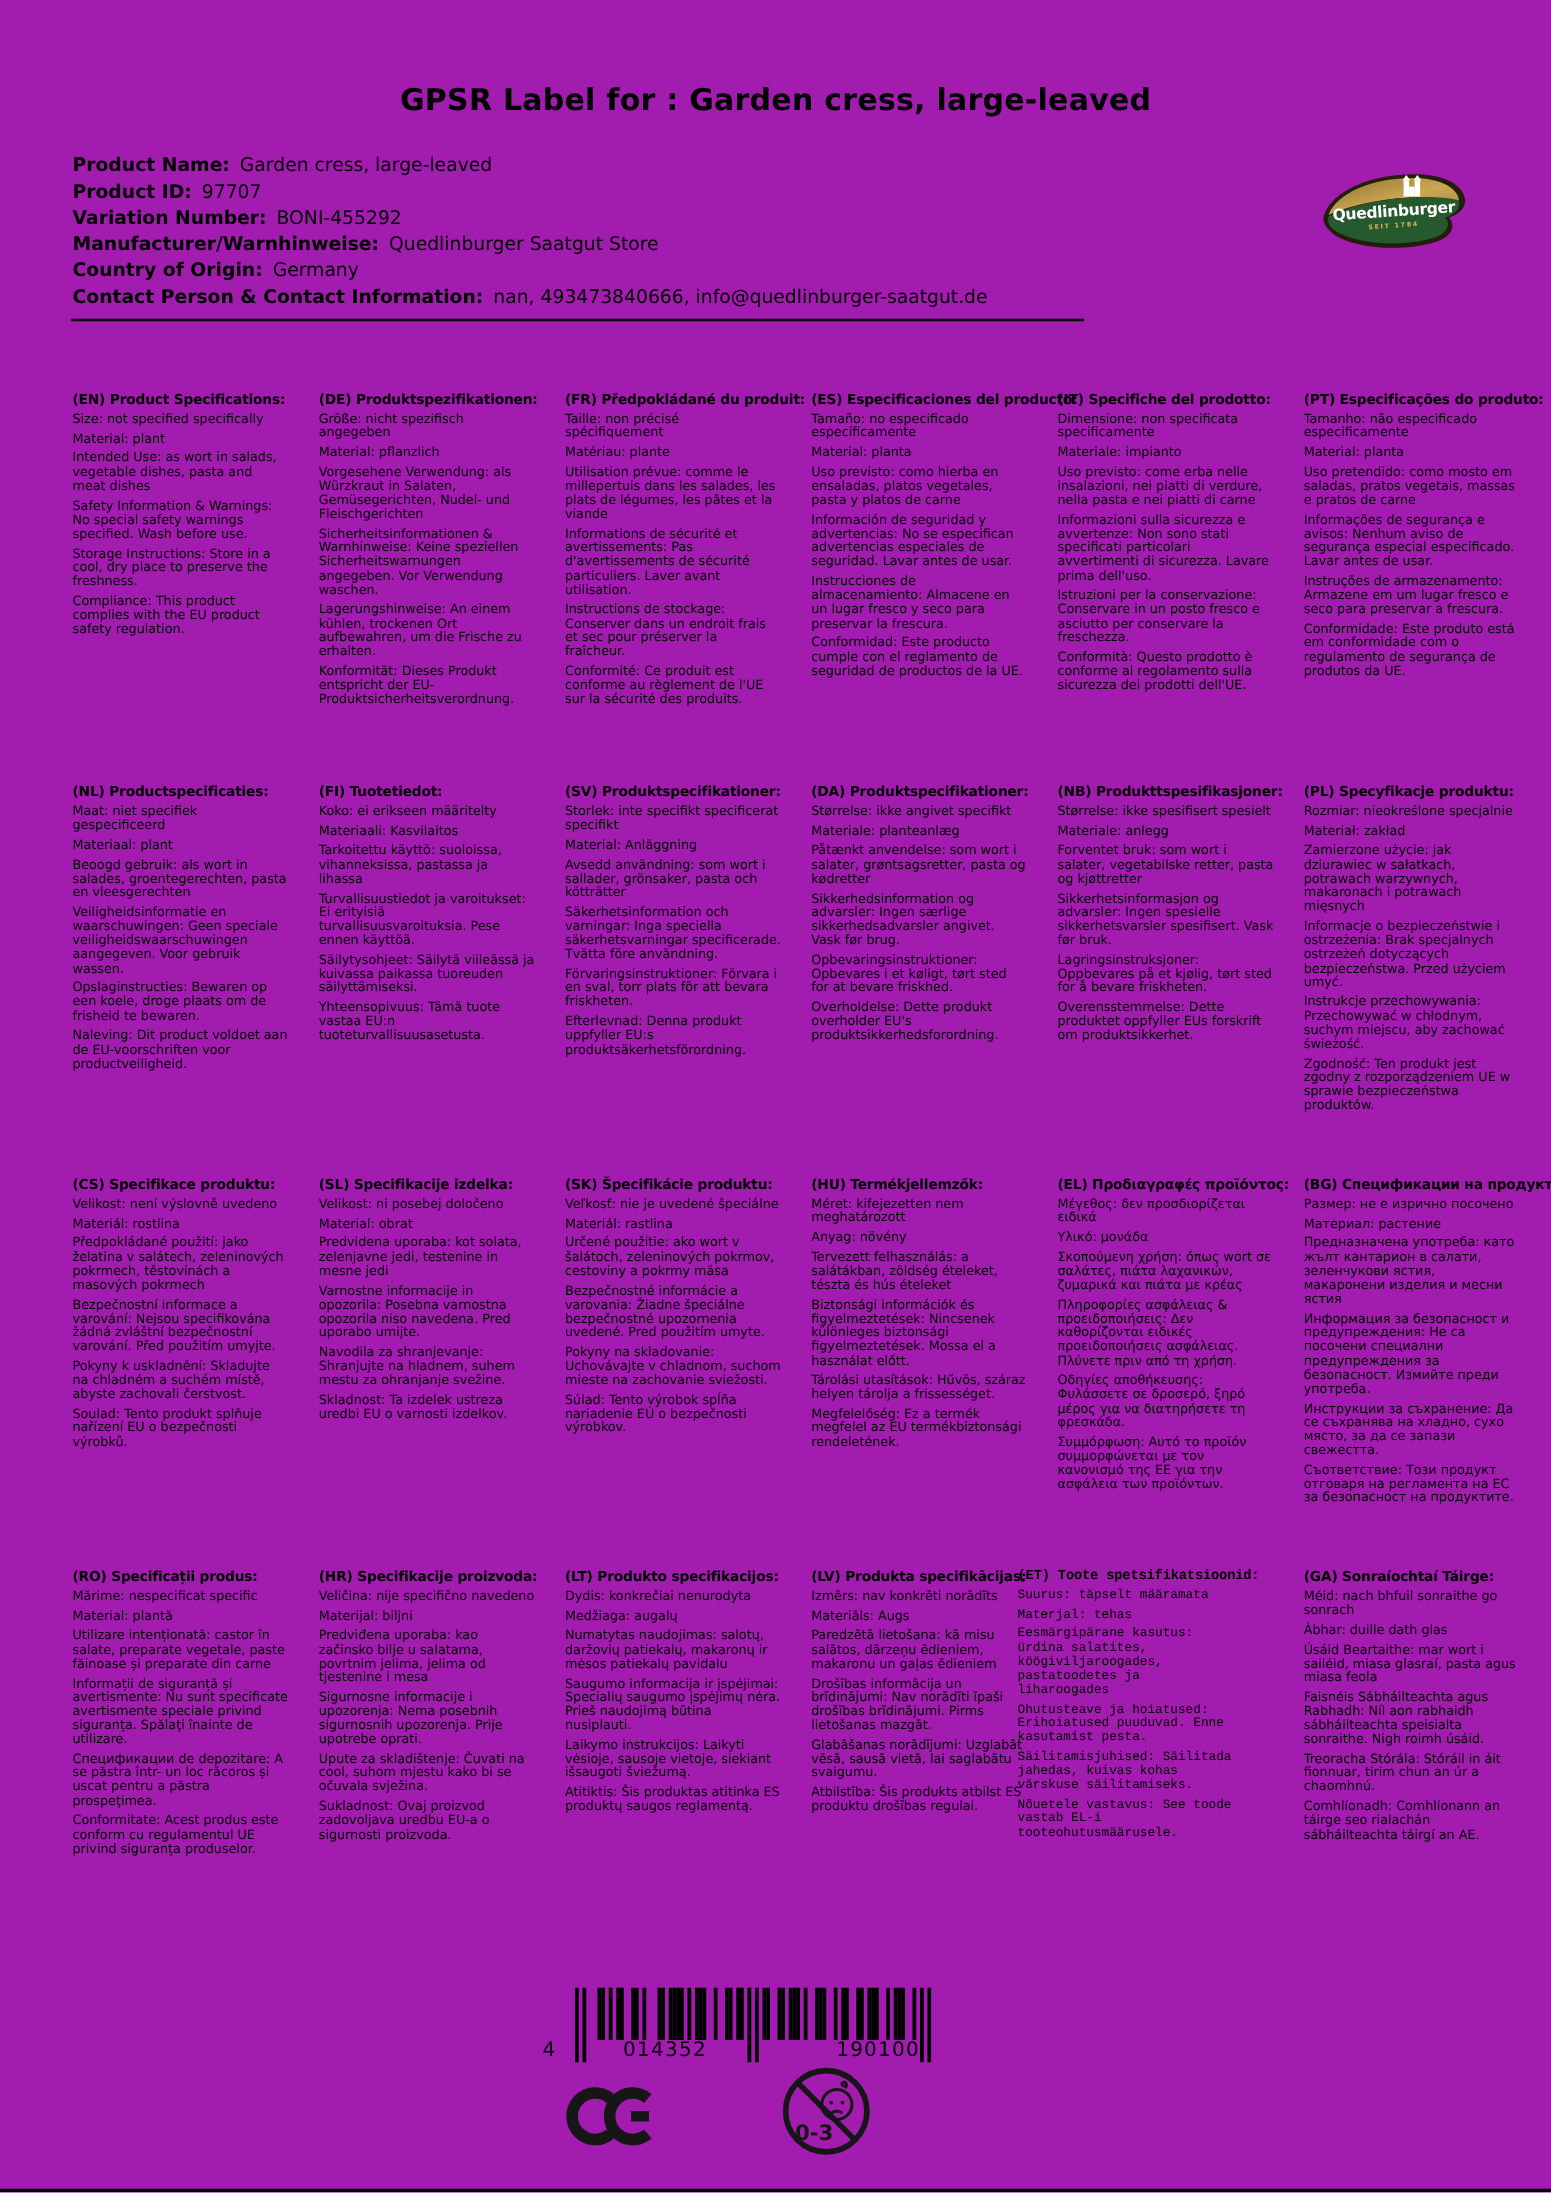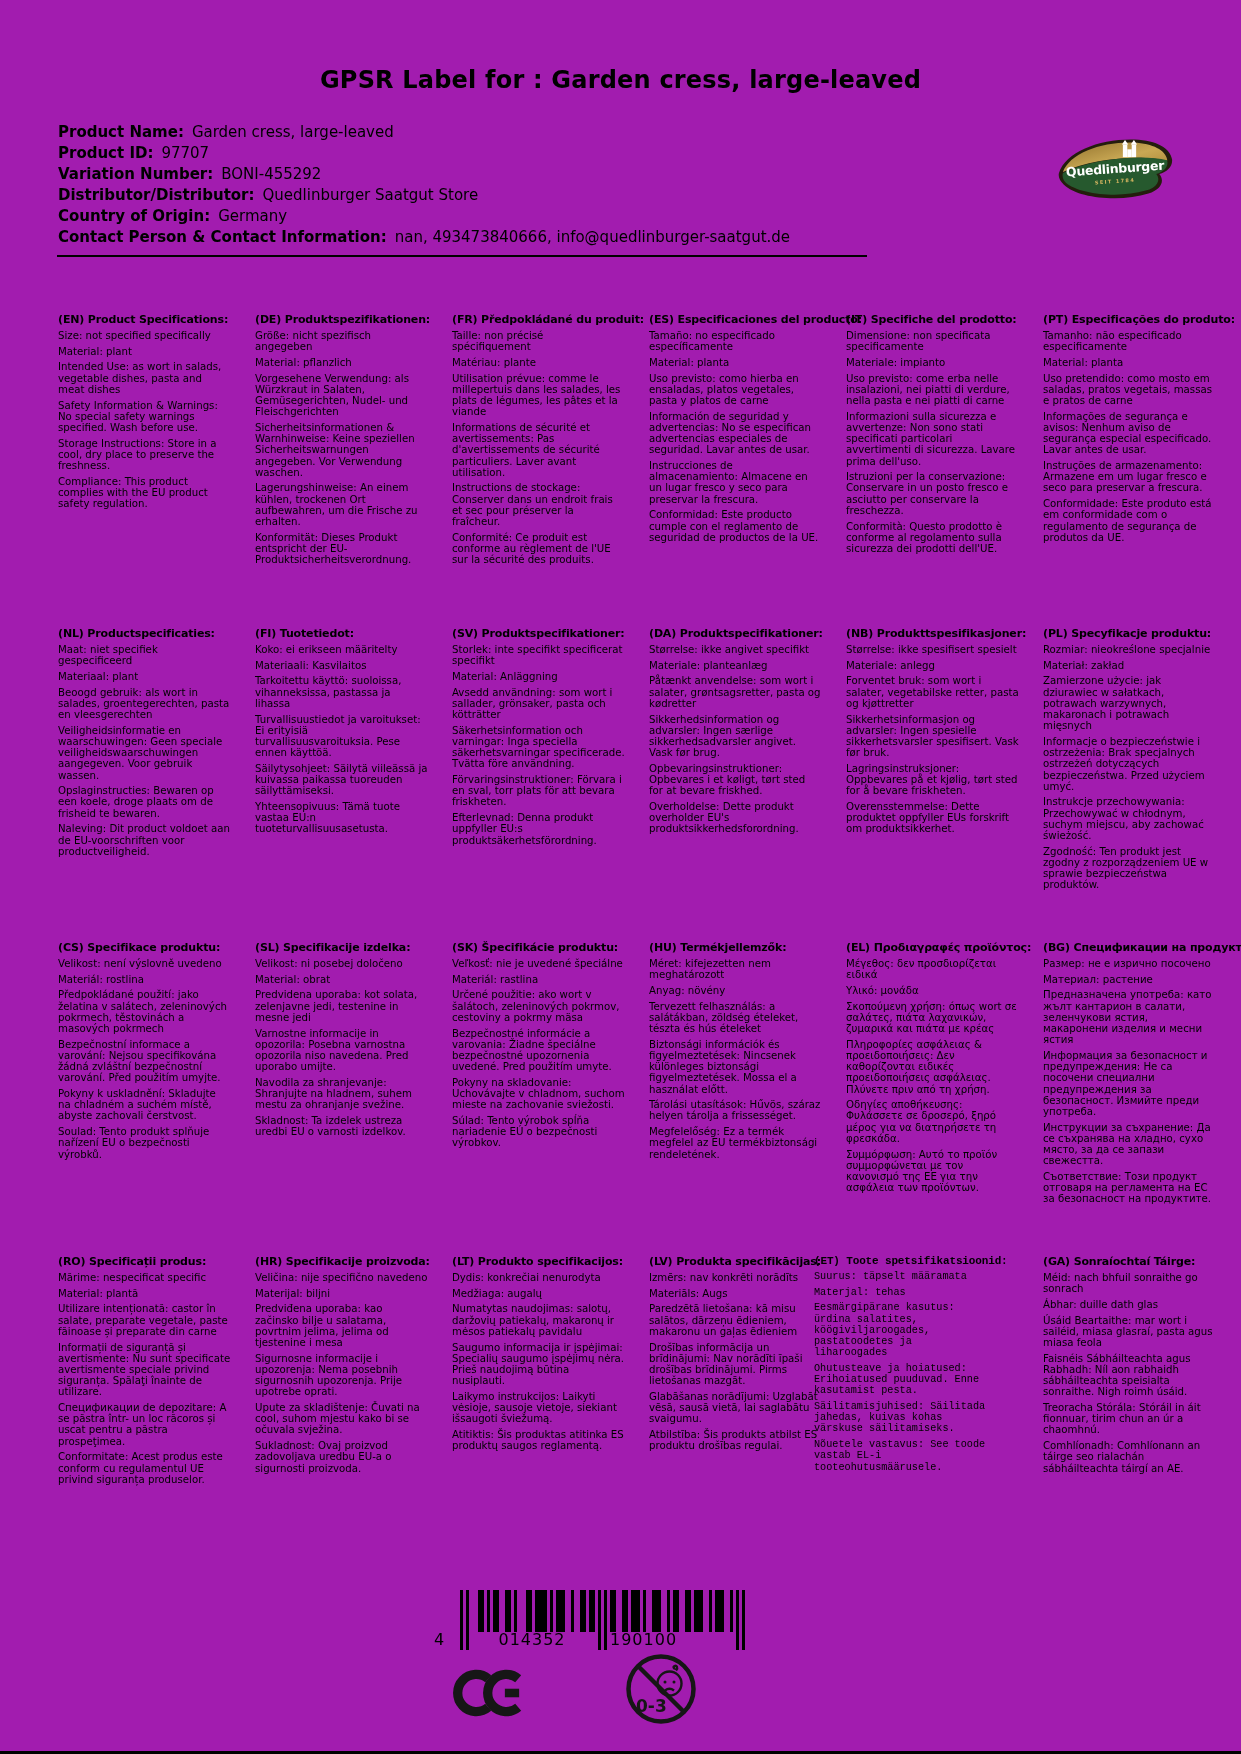--- a/index.html
+++ b/index.html
@@ -33,21 +33,21 @@
   .sections { position:absolute; left:58px; top:313px; width:1170px; height:1270px; }
   .lang-section { position:absolute; width:173px; }
   .sec-heading { font-size:11px; font-weight:bold; margin:0 0 4px 0; white-space:nowrap; letter-spacing:-0.15px; }
   .sec-par { font-size:10.2px; line-height:11.2px; margin:0 0 4.5px 0; }
 
   
   .barcode-bars { position:absolute; left:460px; top:1590px; width:285px; height:60px; }
   .bc-num { position:absolute; top:1630px; font-size:16px; color:#000; }
   .bc-num-left  { left:434px; }
   .bc-num-g1 { left:469px; width:126px; text-align:center; letter-spacing:1px; }
-  .bc-num-g2 { left:610px; width:126px; text-align:left; letter-spacing:1px; }
+  .bc-num-g2 { left:610px; width:126px; text-align:right; letter-spacing:1px; }
 
   .ce-mark  { position:absolute; left:452px; top:1662px; width:80px; height:62px; }
   .age-mark { position:absolute; left:624px; top:1652px; width:74px; height:74px; }
 
   .page-edge { position:absolute; left:0; top:1751px; width:100%; height:3px; background:#000; }
 </style>
 </head>
 <body>
 
 <div class="page">
@@ -58,21 +58,21 @@
     <div class="pi-row">
       <span class="pi-label">Product Name:</span><span class="pi-value">Garden cress, large-leaved</span>
     </div>
     <div class="pi-row">
       <span class="pi-label">Product ID:</span><span class="pi-value">97707</span>
     </div>
     <div class="pi-row">
       <span class="pi-label">Variation Number:</span><span class="pi-value">BONI-455292</span>
     </div>
     <div class="pi-row">
-      <span class="pi-label">Distributor/Distributor:</span><span class="pi-value">Quedlinburger Saatgut Store</span>
+      <span class="pi-label">Manufacturer/Warnhinweise:</span><span class="pi-value">Quedlinburger Saatgut Store</span>
     </div>
     <div class="pi-row">
       <span class="pi-label">Country of Origin:</span><span class="pi-value">Germany</span>
     </div>
     <div class="pi-row">
       <span class="pi-label">Contact Person &amp; Contact Information:</span><span class="pi-value">nan, 493473840666, info@quedlinburger-saatgut.de</span>
     </div>
   </div>
 
   <div class="header-rule"></div>

